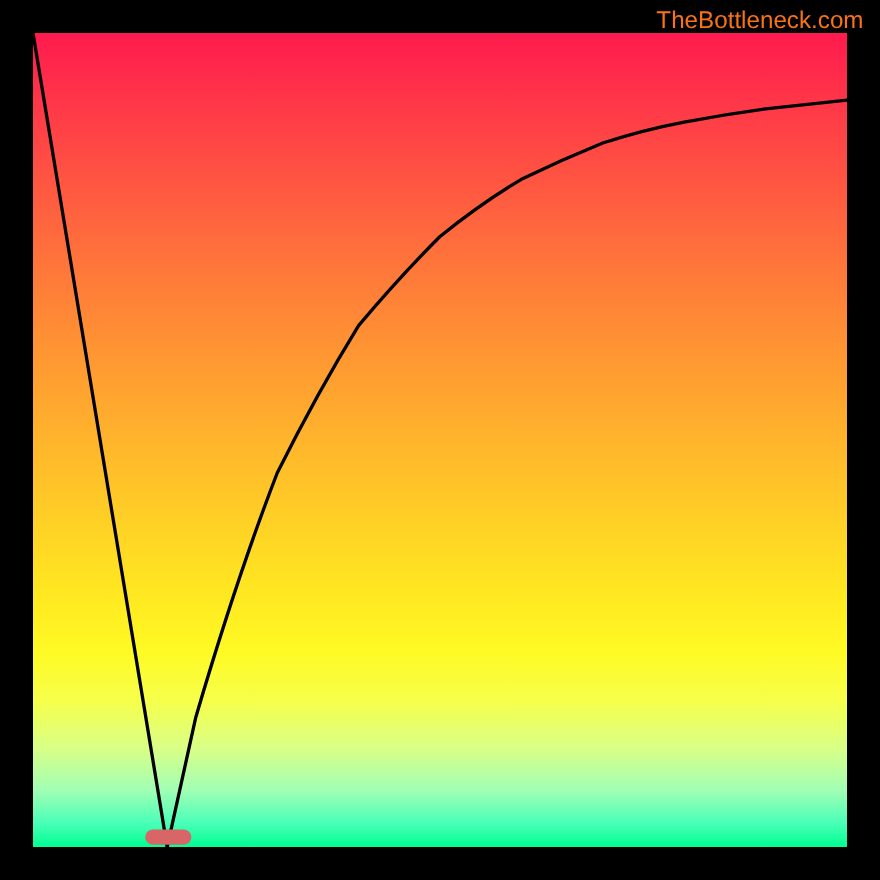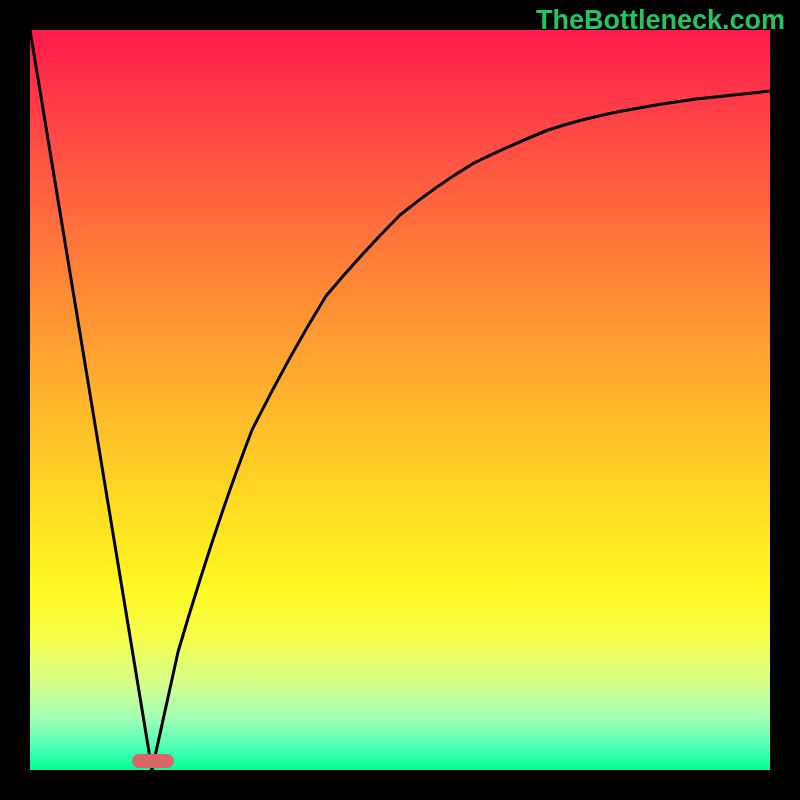--- a/index.html
+++ b/index.html
@@ -7,23 +7,23 @@
     width: 800px;
     height: 800px;
     background: #000;
     position: relative;
     font-family: Arial, sans-serif;
   }
   .attribution {
     position: absolute;
     top: 5px;
     right: 15px;
-    color: #22c55e;
-    font-size: 27px;
-    font-weight: bold;
+    color: #f97316;
+    font-size: 22px;
+    font-weight: normal;
     z-index: 10;
   }
   .plot-area {
     position: absolute;
     top: 30px;
     left: 30px;
     width: 740px;
     height: 740px;
     background: linear-gradient(to bottom,
       #ff1a4d 0%,

